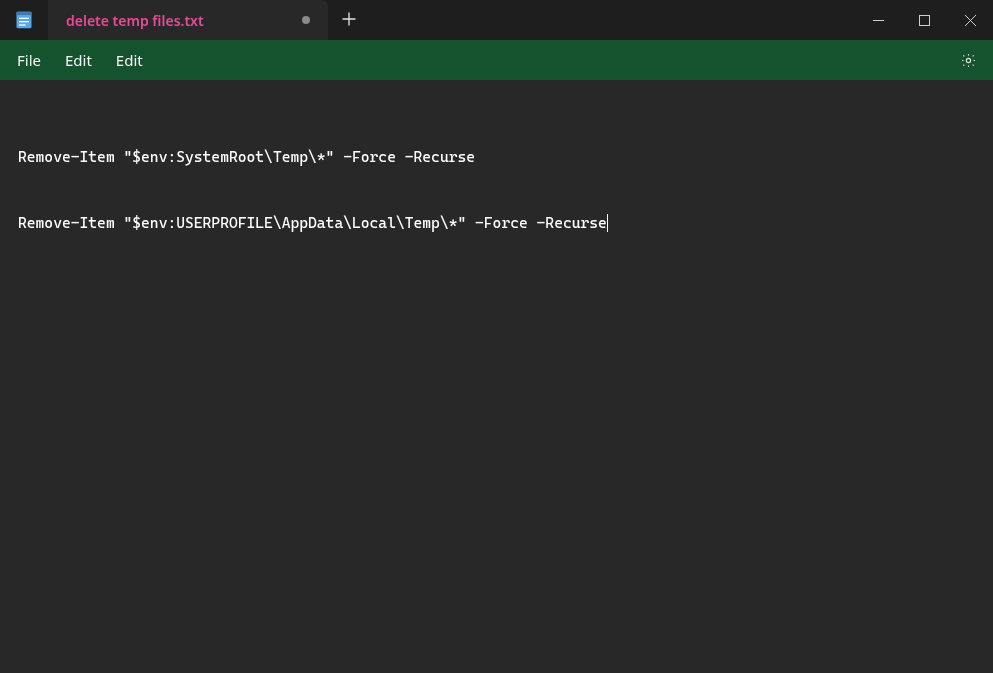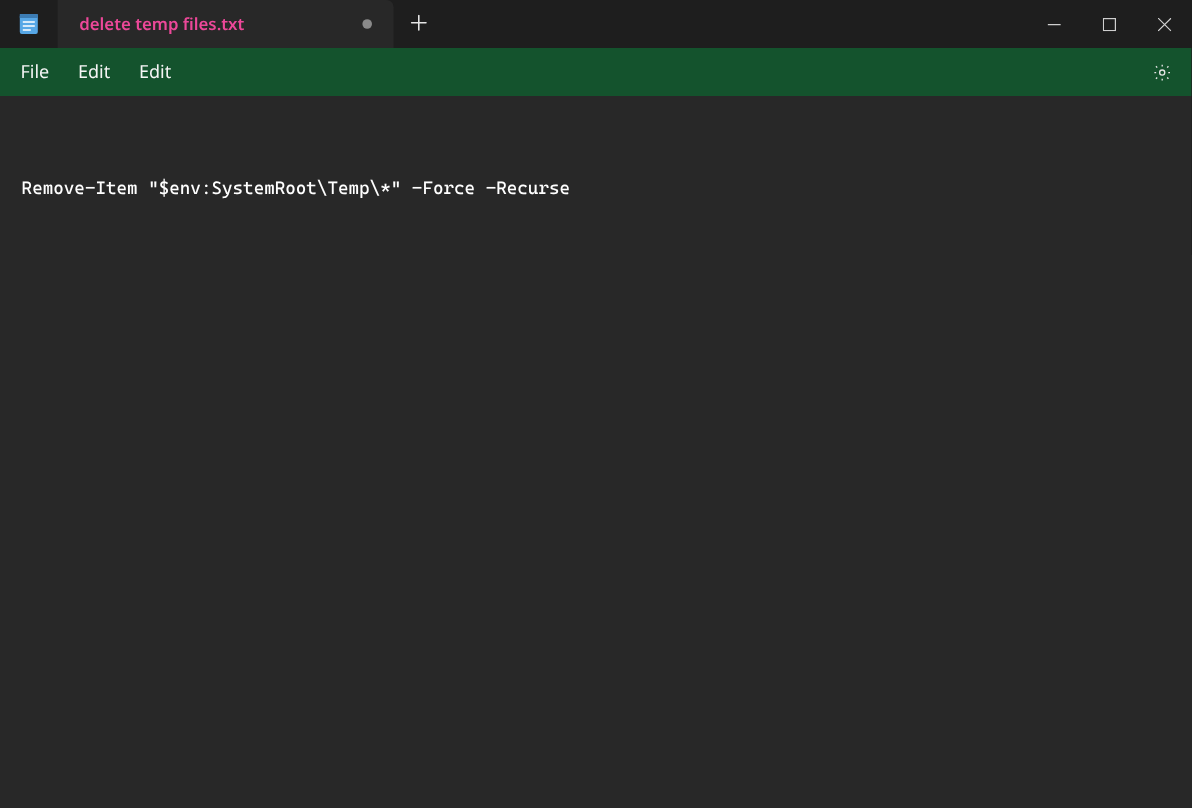--- a/index.html
+++ b/index.html
@@ -84,15 +84,16 @@
     <div class="settings-btn">
       <svg width="17" height="17" viewBox="0 0 24 24" fill="none" stroke="#e5e5e5" stroke-width="1.6">
         <circle cx="12" cy="12" r="3"></circle>
         <path d="M12 2.8v2.1M12 19.1v2.1M4.65 4.65l1.48 1.48M17.87 17.87l1.48 1.48M2.8 12h2.1M19.1 12h2.1M4.65 19.35l1.48-1.48M17.87 6.13l1.48-1.48"></path>
       </svg>
     </div>
   </div>
 
   <div class="editor">
     <div><span>Remove-Item "$env:SystemRoot\Temp\*" -Force -Recurse</span></div>
+    <div><span>Remove-Item "$env:USERPROFILE\AppData\Local\Temp\*" -Force -Recurse</span><span class="caret"></span></div>
   </div>
 
 </div>
 
 </body></html>

